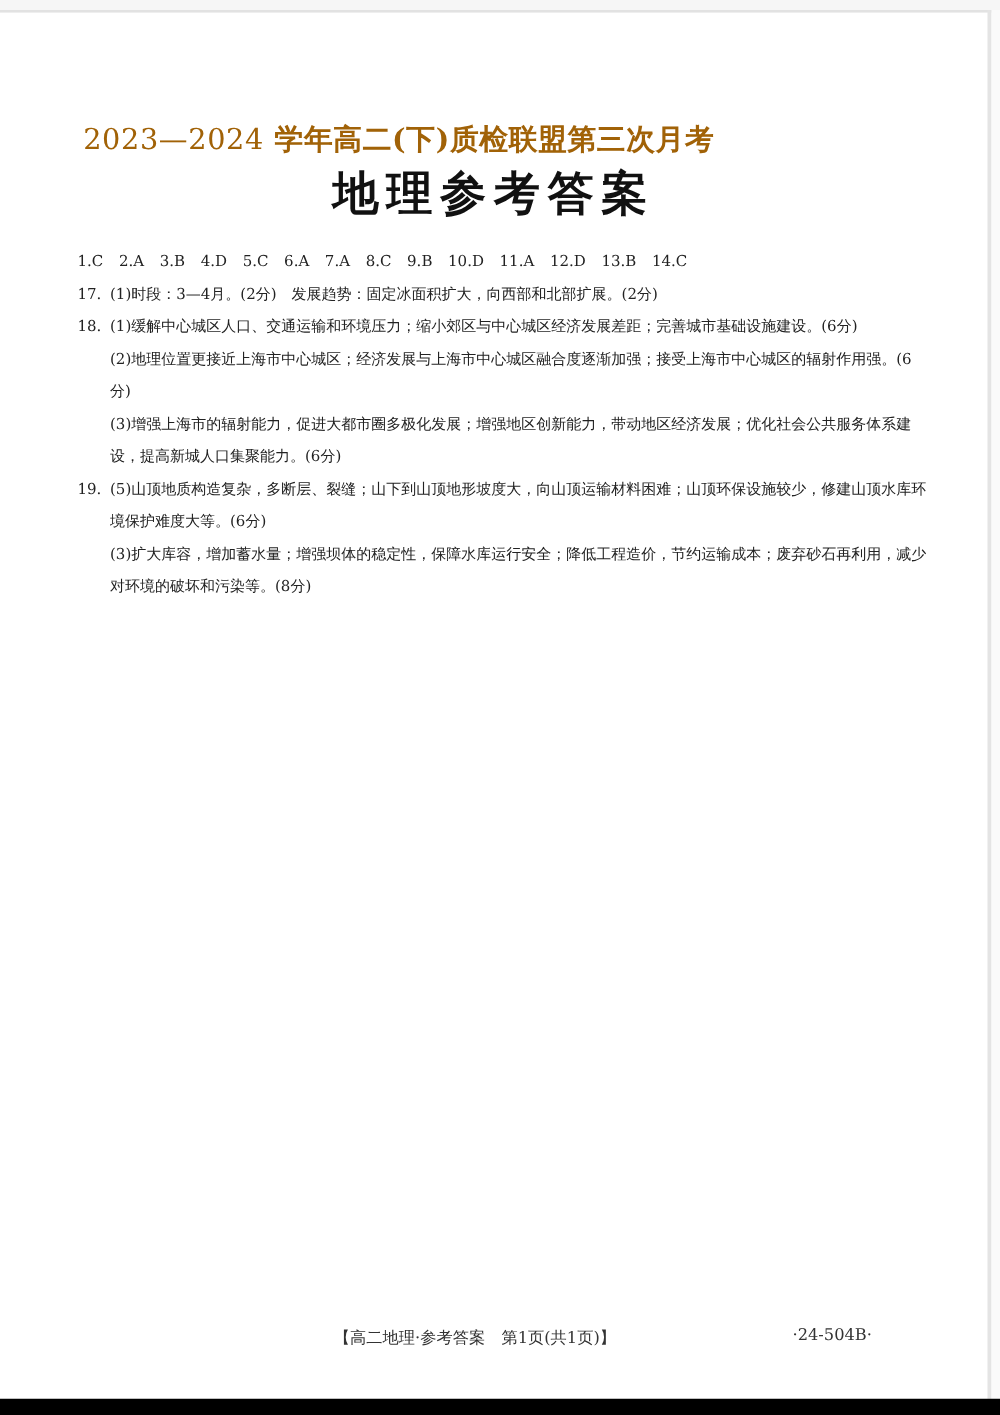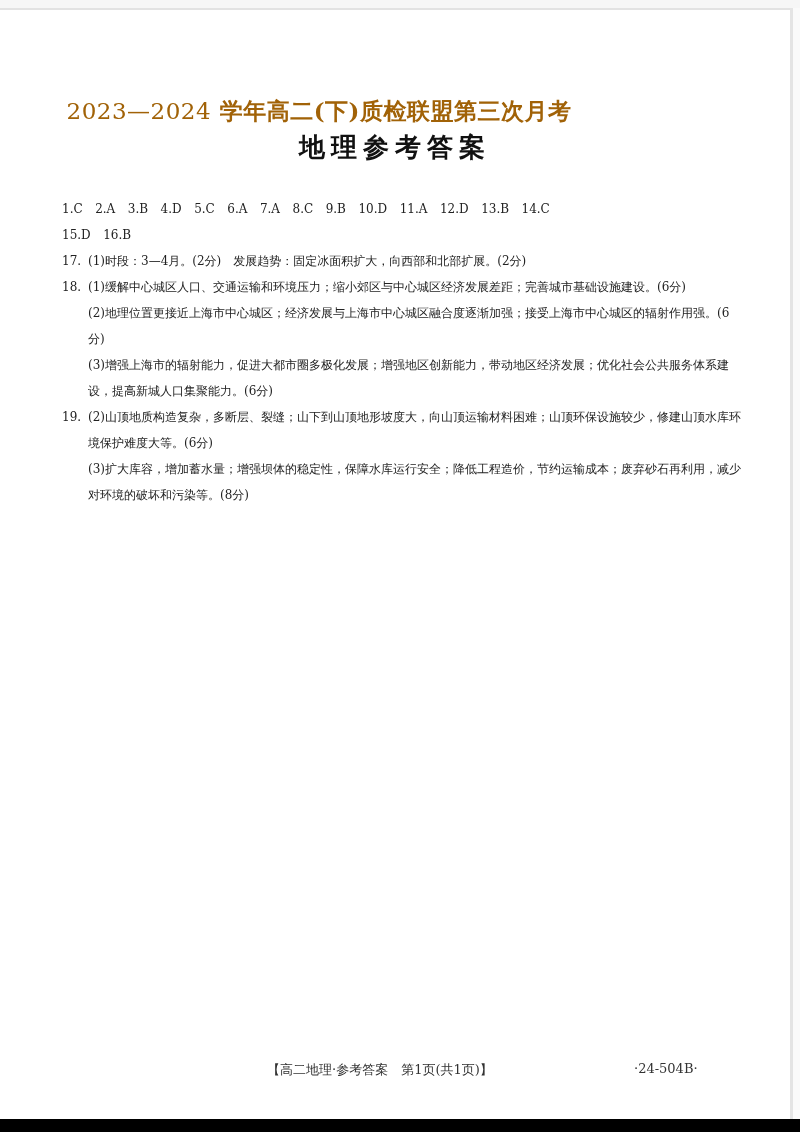--- a/index.html
+++ b/index.html
@@ -16,21 +16,21 @@
 
   .page { position: absolute; left: 0; top: 0; width: 790px; height: 1119px; }
 
   .title1 {
     position: absolute; top: 96px; left: 0; width: 638px; text-align: center;
     font-size: 23px; font-weight: bold; letter-spacing: 0.5px; color: #a16207;
   }
   .title1 .year { font-weight: normal; }
   .title2 {
     position: absolute; top: 130px; left: 0; width: 790px; text-align: center;
-    font-size: 26px; font-weight: bold; letter-spacing: 6px; color: #111;
+    font-size: 37px; font-weight: bold; letter-spacing: 6px; color: #111;
     font-family: "DejaVu Sans", "Liberation Sans", sans-serif;
   }
 
   .body { position: absolute; left: 62px; top: 196px; width: 680px; font-size: 12px; line-height: 26px; color: #222; }
   .mc-row { white-space: nowrap; }
   .mc { display: inline-block; margin-right: 12.5px; }
   .q { position: relative; padding-left: 0; }
   .q .num { position: absolute; left: 0; top: 0; }
   .q .parts { padding-left: 26px; }
   .part { text-indent: 0; }
@@ -51,44 +51,41 @@
   <div class="title1">
     <span class="year">2023—2024</span>
     <span>学年高二(下)质检联盟第三次月考</span>
   </div>
   <div class="title2">地理参考答案</div>
 
   <div class="body">
     <div class="mc-row">
       <span class="mc">1.C</span><span class="mc">2.A</span><span class="mc">3.B</span><span class="mc">4.D</span><span class="mc">5.C</span><span class="mc">6.A</span><span class="mc">7.A</span><span class="mc">8.C</span><span class="mc">9.B</span><span class="mc">10.D</span><span class="mc">11.A</span><span class="mc">12.D</span><span class="mc">13.B</span><span class="mc">14.C</span>
     </div>
-    <div class="mc-row">
-      <span class="mc">15.D</span><span class="mc">16.B</span>
-    </div>
 
     <div class="q">
       <span class="num">17.</span>
       <div class="parts">
         <div class="part">(1)时段：3—4月。(2分)　发展趋势：固定冰面积扩大，向西部和北部扩展。(2分)</div>
       </div>
     </div>
 
     <div class="q">
       <span class="num">18.</span>
       <div class="parts">
         <div class="part">(1)缓解中心城区人口、交通运输和环境压力；缩小郊区与中心城区经济发展差距；完善城市基础设施建设。(6分)</div>
         <div class="part">(2)地理位置更接近上海市中心城区；经济发展与上海市中心城区融合度逐渐加强；接受上海市中心城区的辐射作用强。(6分)</div>
         <div class="part">(3)增强上海市的辐射能力，促进大都市圈多极化发展；增强地区创新能力，带动地区经济发展；优化社会公共服务体系建设，提高新城人口集聚能力。(6分)</div>
       </div>
     </div>
 
     <div class="q">
       <span class="num">19.</span>
       <div class="parts">
-        <div class="part">(2)山顶地质构造复杂，多断层、裂缝；山下到山顶地形坡度大，向山顶运输材料困难；山顶环保设施较少，修建山顶水库环境保护难度大等。(6分)</div>
+        <div class="part">(5)山顶地质构造复杂，多断层、裂缝；山下到山顶地形坡度大，向山顶运输材料困难；山顶环保设施较少，修建山顶水库环境保护难度大等。(6分)</div>
         <div class="part">(3)扩大库容，增加蓄水量；增强坝体的稳定性，保障水库运行安全；降低工程造价，节约运输成本；废弃砂石再利用，减少对环境的破坏和污染等。(8分)</div>
       </div>
     </div>
   </div>
 
   <div class="footer">
     <span class="center">【高二地理·参考答案　第1页(共1页)】</span>
     <span class="code">·24-504B·</span>
   </div>
 </div>

